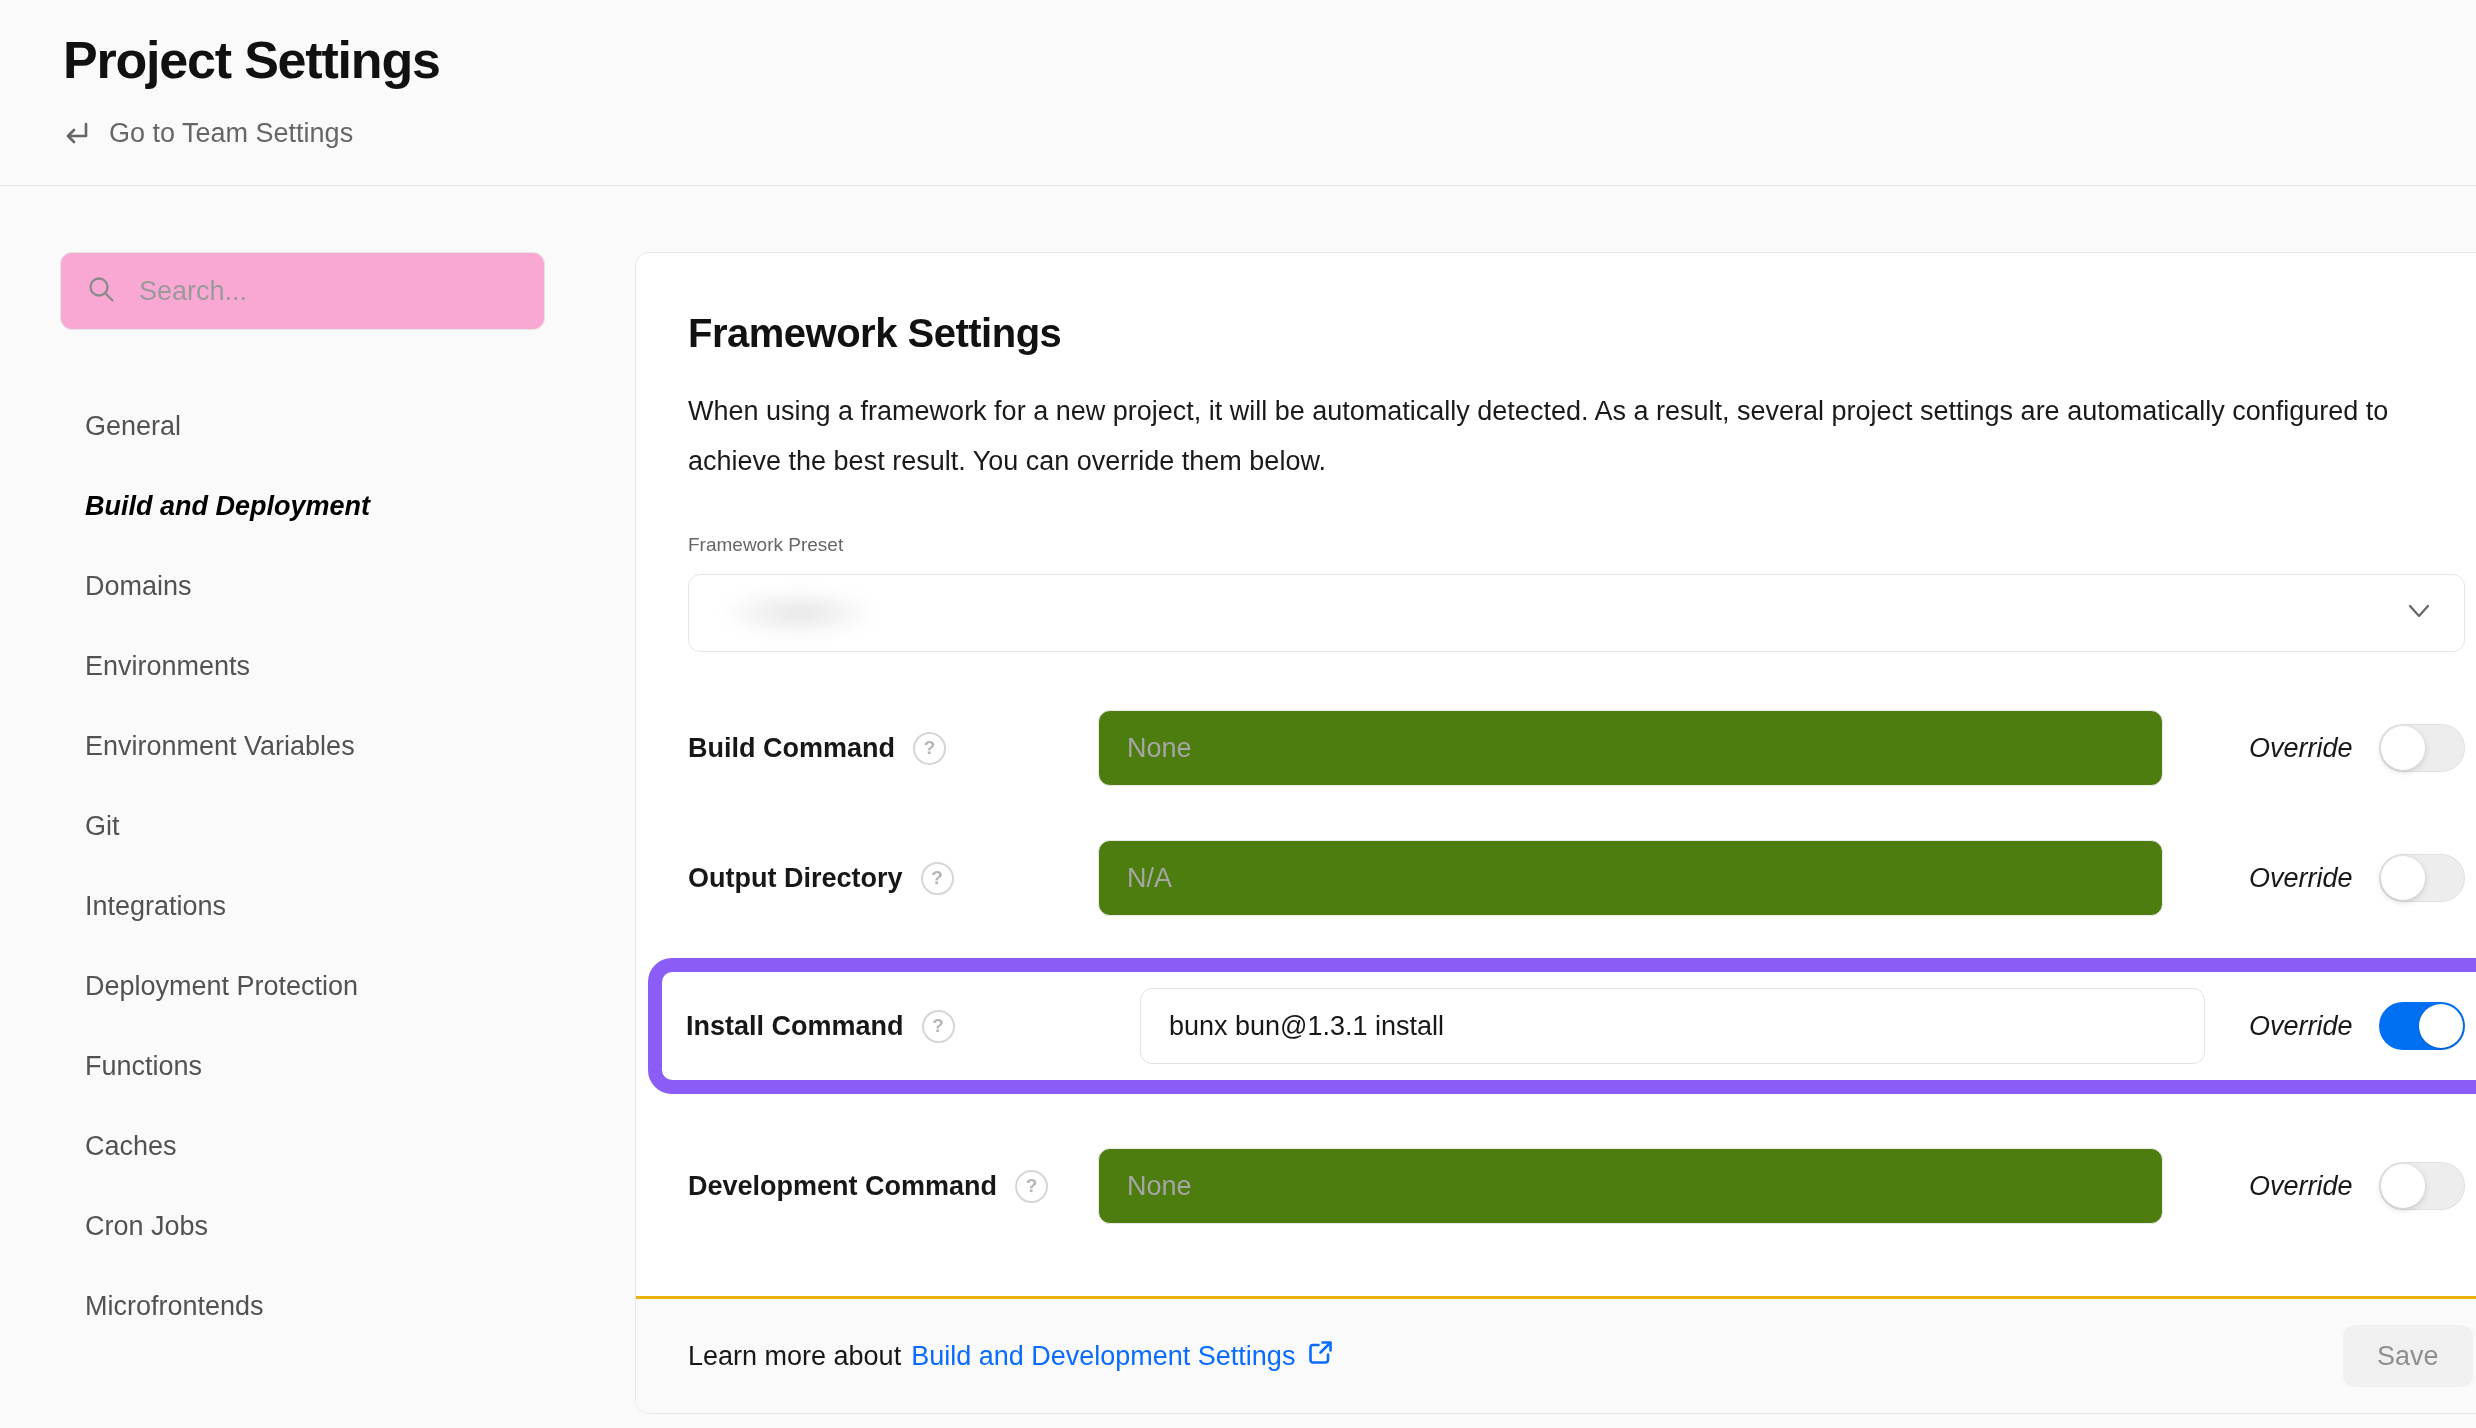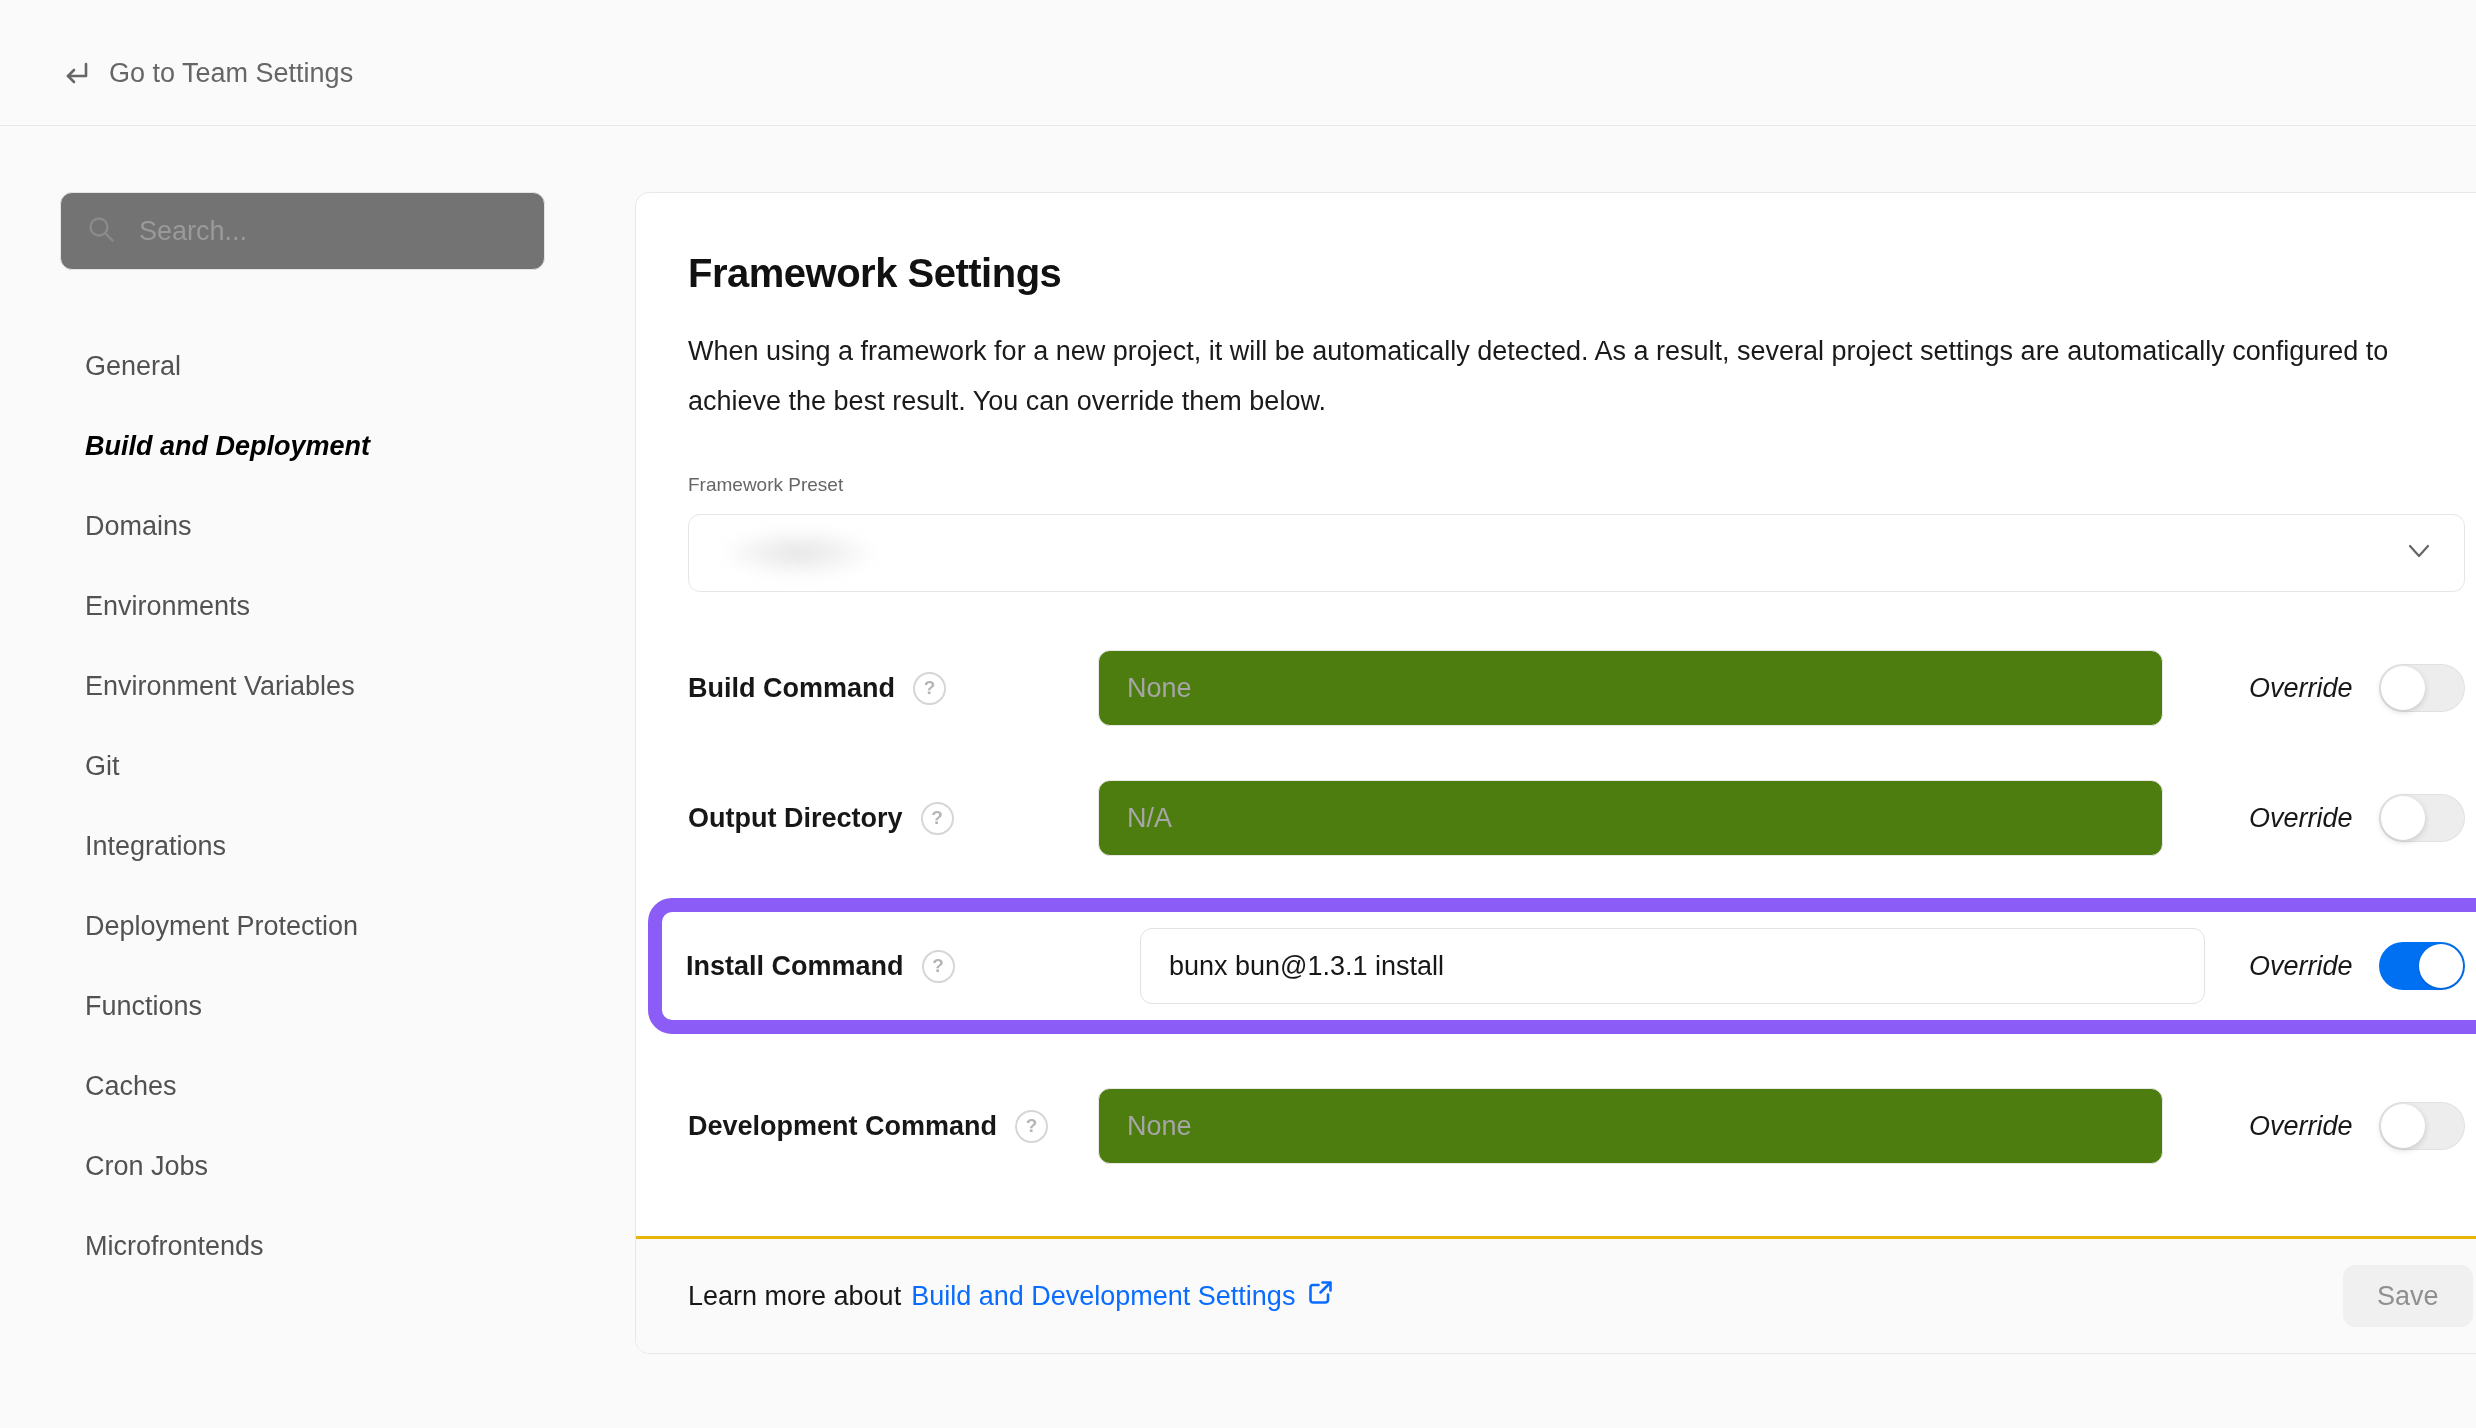--- a/index.html
+++ b/index.html
@@ -17,21 +17,21 @@
   .back-link { margin-top:28px; display:flex; align-items:center; gap:16px;
                color:#666; font-size:27px; width:max-content; cursor:pointer; }
   .back-link svg { display:block; }
   .header-divider { margin-top:36px; height:1px; background:#e8e8e8; width:100%; }
 
   
   .content { display:flex; align-items:flex-start; gap:90px; padding:66px 16px 0 60px; }
 
   
   .sidebar { width:485px; flex:none; }
-  .search-box { height:78px; background:#737373; border:1px solid #e4e4e4; border-radius:12px;
+  .search-box { height:78px; background:#f9a8d4; border:1px solid #e4e4e4; border-radius:12px;
                 display:flex; align-items:center; gap:20px; padding:0 24px; }
   .search-box input { border:none; outline:none; background:transparent; width:100%;
                       font-size:27px; color:#171717; font-family:inherit; }
   .search-box input::placeholder { color:#9a9a9a; }
   .sidebar-nav { margin-top:56px; }
   .sidebar-item { height:80px; display:flex; align-items:center; padding-left:25px;
                   font-size:27px; color:#525252; cursor:pointer; border-radius:8px; }
   .sidebar-item.active { color:#000; font-weight:700;font-style:italic; }
 
   
@@ -84,20 +84,21 @@
   .save-btn { background:#f0f0f0; color:#8f8f8f; border:none; border-radius:12px;
               height:62px; padding:0 34px; font-size:27px; font-weight:500;
               font-family:inherit; cursor:default; }
 </style>
 </head>
 <body>
 
 <div class="page">
 
   <div class="header">
+    <h1 class="page-title">Project Settings</h1>
     <div class="back-link">
       <span>
         <svg width="30" height="30" viewBox="0 0 30 30" fill="none" stroke="#666" stroke-width="2.6" stroke-linecap="round" stroke-linejoin="round">
           <polyline points="23,5 23,17 5,17"></polyline>
           <polyline points="11,11 5,17 11,23"></polyline>
         </svg>
       </span>
       <span>Go to Team Settings</span>
     </div>
   </div>

